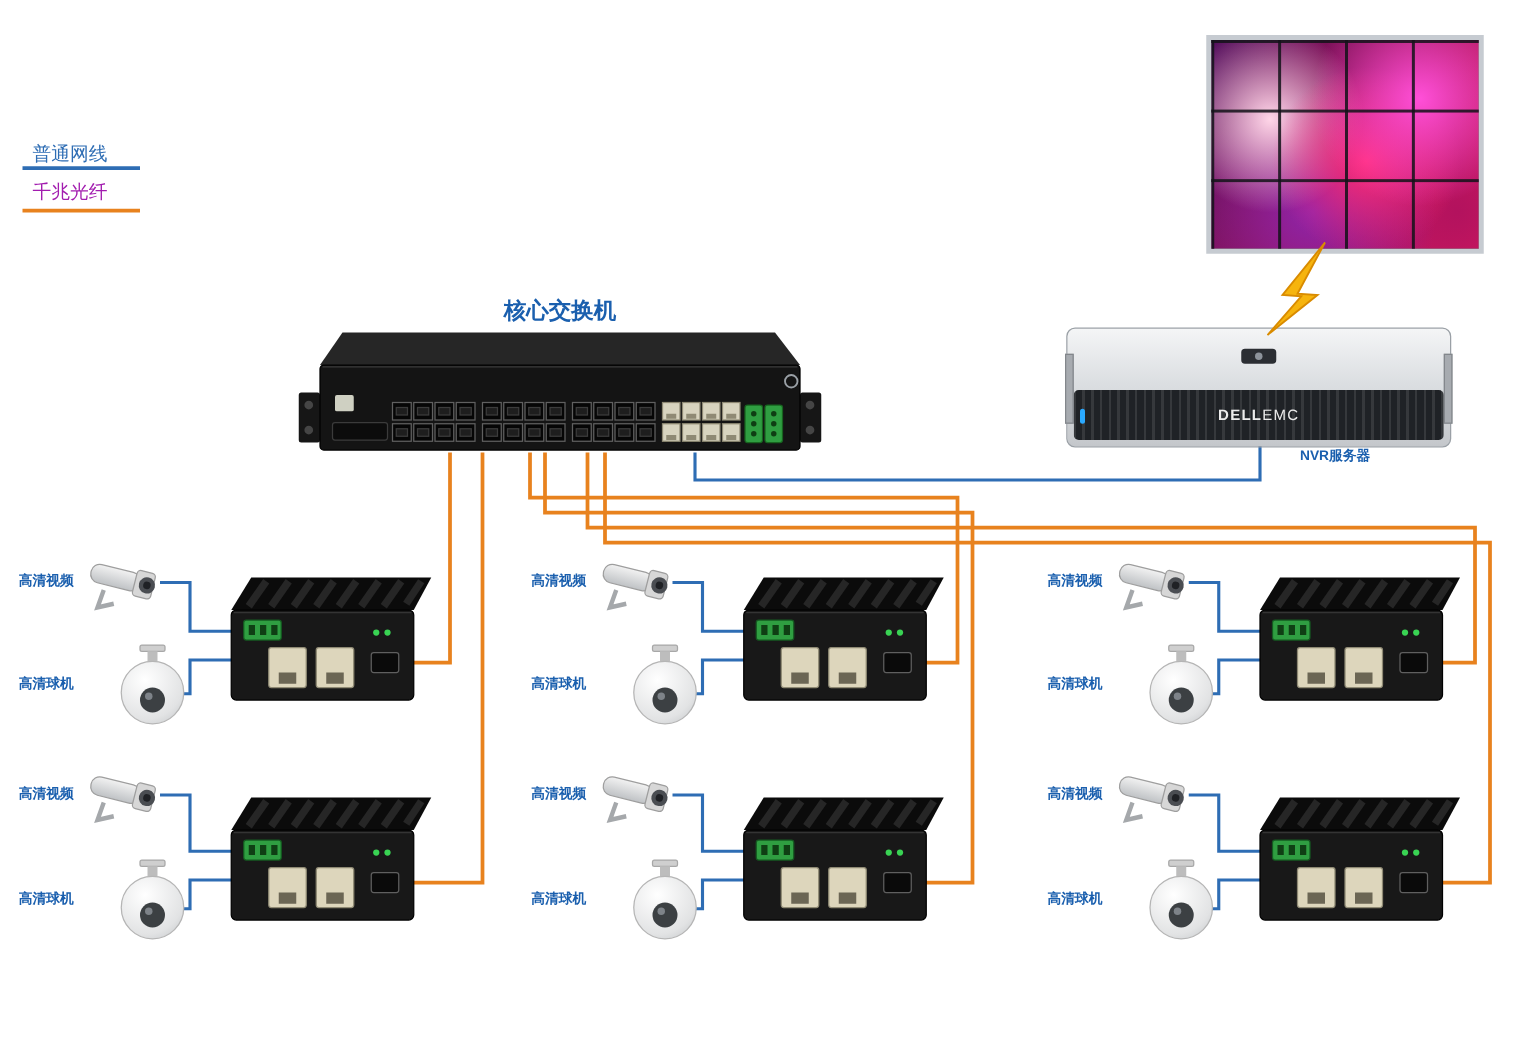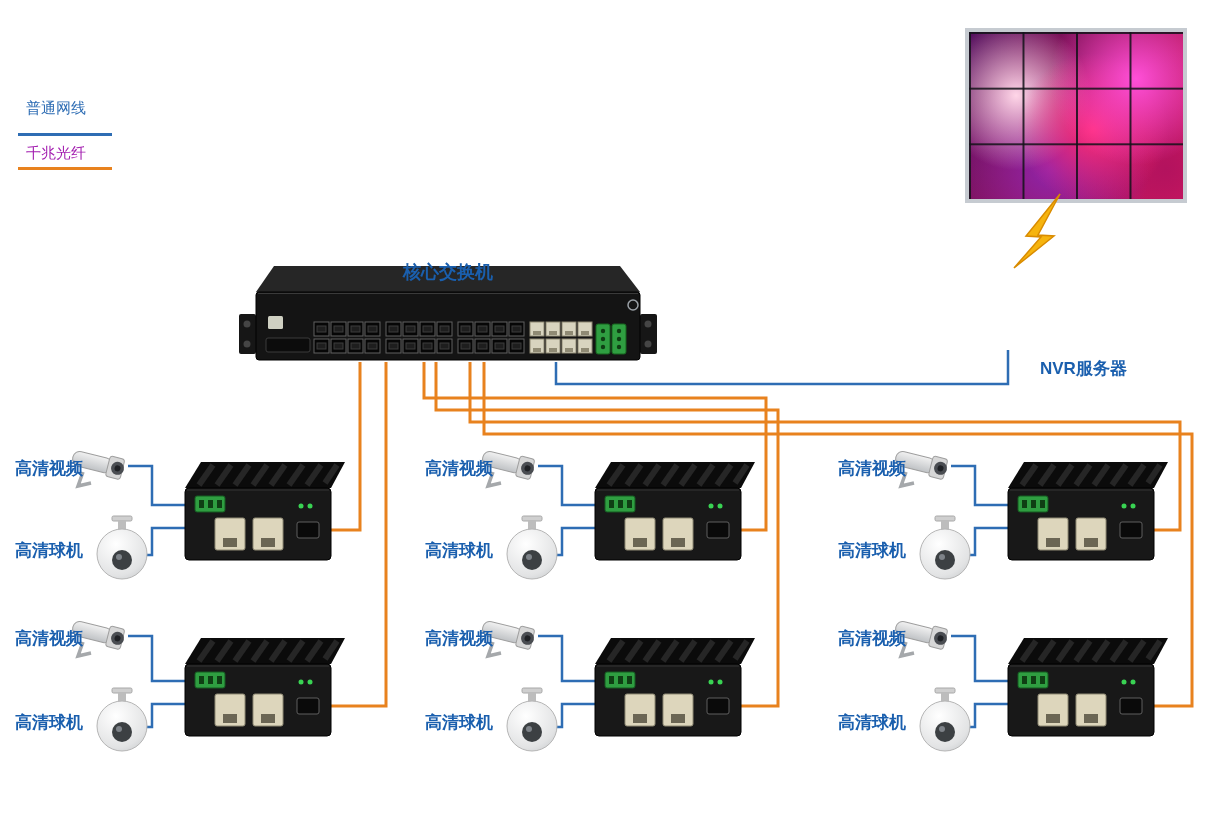--- a/index.html
+++ b/index.html
@@ -1,20 +1,20 @@
 <!DOCTYPE html>
 <html><head>
 <meta charset="utf-8">
 <style>
   html,body{margin:0;padding:0;background:#ffffff;}
   .canvas{position:relative;width:1232px;height:831px;background:#ffffff;overflow:hidden;
           font-family:"Liberation Sans","DejaVu Sans",sans-serif;}
   svg.layer{position:absolute;left:0;top:0;z-index:1;}
   svg.toplayer{position:absolute;left:0;top:0;z-index:3;pointer-events:none;}
-  .lbl{position:absolute;z-index:4;font-weight:bold;font-size:17px;color:#1a5fae;white-space:nowrap;}
+  .lbl{position:absolute;z-index:4;font-weight:bold;font-size:11px;color:#1a5fae;white-space:nowrap;}
   .legend-text{position:absolute;z-index:4;font-size:15px;white-space:nowrap;}
   .legend-line{position:absolute;z-index:4;height:3px;}
   .legend-blue{color:#2e6db4;}
   .legend-orange{color:#a21caf;}
   .line-blue{background:#2e6db4;}
   .line-orange{background:#e8821e;}
   .title-lbl{font-size:18px;}
 
   
   .video-wall{position:absolute;z-index:2;left:965px;top:28px;width:222px;height:175px;
@@ -242,31 +242,42 @@
       <use href="#bullet-cam" x="893" y="616"></use>
       <use href="#dome-cam" x="919" y="688"></use>
       <use href="#converter" x="1008" y="638"></use>
     </g>
   </svg>
 
   <div class="video-wall">
     <div class="wall-grid"></div>
   </div>
 
+  <div class="server">
+    <div class="server-ear left"></div>
+    <div class="server-ear right"></div>
+    <div class="server-badge"></div>
+    <div class="server-led"></div>
+    <div class="server-bezel">
+      <div class="server-logo">
+        <span class="dell">DELL</span><span>EMC</span>
+      </div>
+    </div>
+  </div>
 
   <svg class="toplayer" width="1232" height="831" viewBox="0 0 1232 831">
     <path d="M1060,194 L1026,236 L1041,237 L1014,268 L1054,236 L1038,235 Z" fill="#f6b40e" stroke="#d98b00" stroke-width="1.5"></path>
   </svg>
 
-  <div class="legend-text legend-blue" style="left:26px;top:99px;">普通网线</div>
+  <div class="legend-text legend-blue" style="left:26px;top:114px;">普通网线</div>
   <div class="legend-line line-blue" style="left:18px;top:133px;width:94px;"></div>
   <div class="legend-text legend-orange" style="left:26px;top:144px;">千兆光纤</div>
   <div class="legend-line line-orange" style="left:18px;top:167px;width:94px;"></div>
 
-  <div class="lbl title-lbl" style="left:403px;top:236px;margin-top:24px;">核心交换机</div>
+  <div class="lbl title-lbl" style="left:403px;top:236px;">核心交换机</div>
   <div class="lbl" style="left:1040px;top:357px;">NVR服务器</div>
 
   <div class="lbl" style="left:15px;top:457px;">高清视频</div>
   <div class="lbl" style="left:15px;top:539px;">高清球机</div>
   <div class="lbl" style="left:15px;top:627px;">高清视频</div>
   <div class="lbl" style="left:15px;top:711px;">高清球机</div>
 
   <div class="lbl" style="left:425px;top:457px;">高清视频</div>
   <div class="lbl" style="left:425px;top:539px;">高清球机</div>
   <div class="lbl" style="left:425px;top:627px;">高清视频</div>

